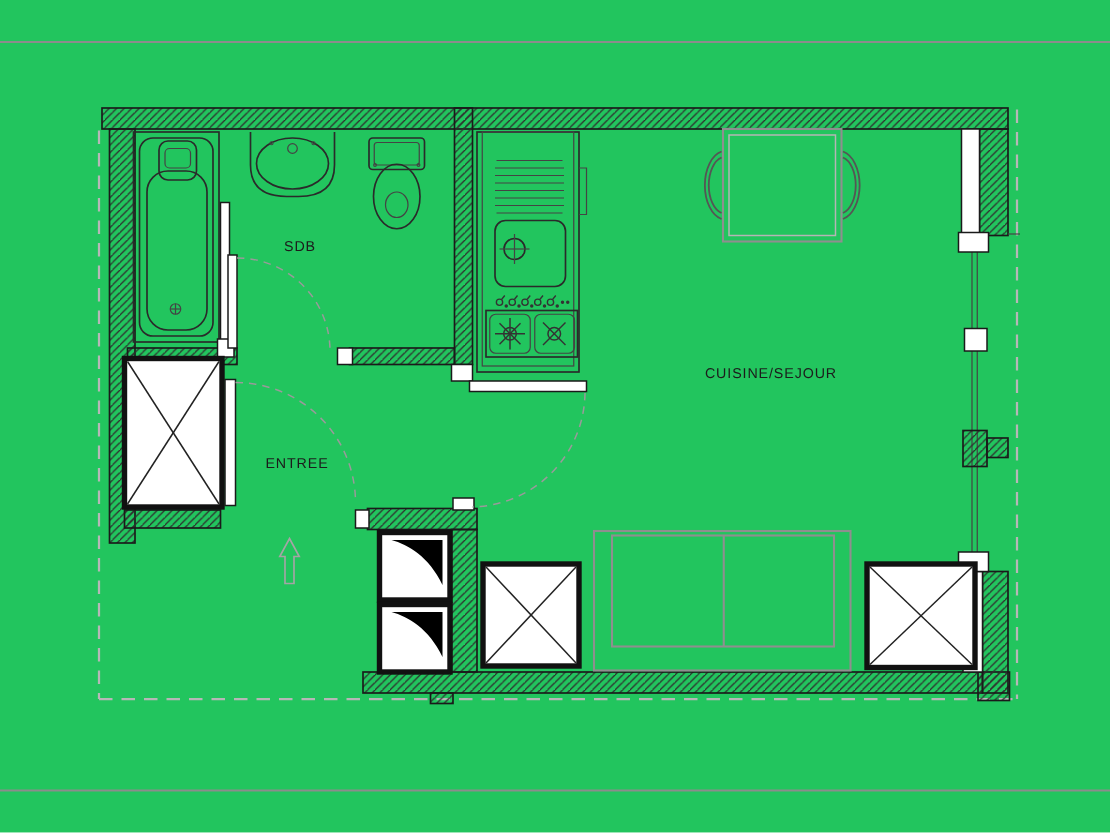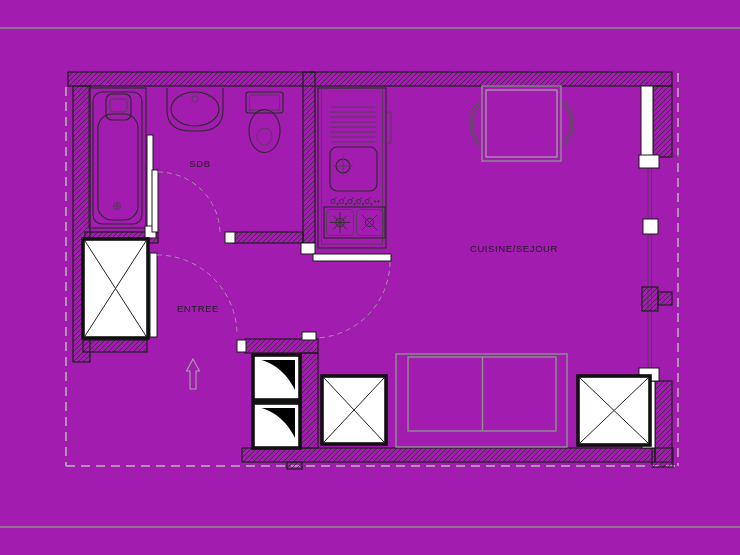--- a/index.html
+++ b/index.html
@@ -1,16 +1,16 @@
 <!DOCTYPE html>
 <html><head>
 <meta charset="utf-8">
 <style>
   html,body{margin:0;padding:0;background:#ffffff;}
-  .page{position:relative;width:740px;height:555px;background:#a21caf;overflow:hidden;
+  .page{position:relative;width:740px;height:555px;background:#22c55e;overflow:hidden;
         font-family:"Liberation Sans", sans-serif;}
   svg{position:absolute;left:0;top:0;}
   .room-label{font-family:"Liberation Sans", sans-serif;font-size:9.5px;letter-spacing:.6px;
               fill:#1c1c1c;text-anchor:middle;}
   .wall{fill:url(#hatch);stroke:#1a1a1a;stroke-width:1.1;}
   .cap{fill:#ffffff;stroke:#1a1a1a;stroke-width:1;}
   .fix{fill:none;stroke:#2a2a2a;stroke-width:1.1;}
   .fixthin{fill:none;stroke:#444444;stroke-width:0.8;}
   .gray{fill:none;stroke:#8f8f8f;stroke-width:1.4;}
   .xbox{fill:#ffffff;stroke:#111111;stroke-width:3.6;}

